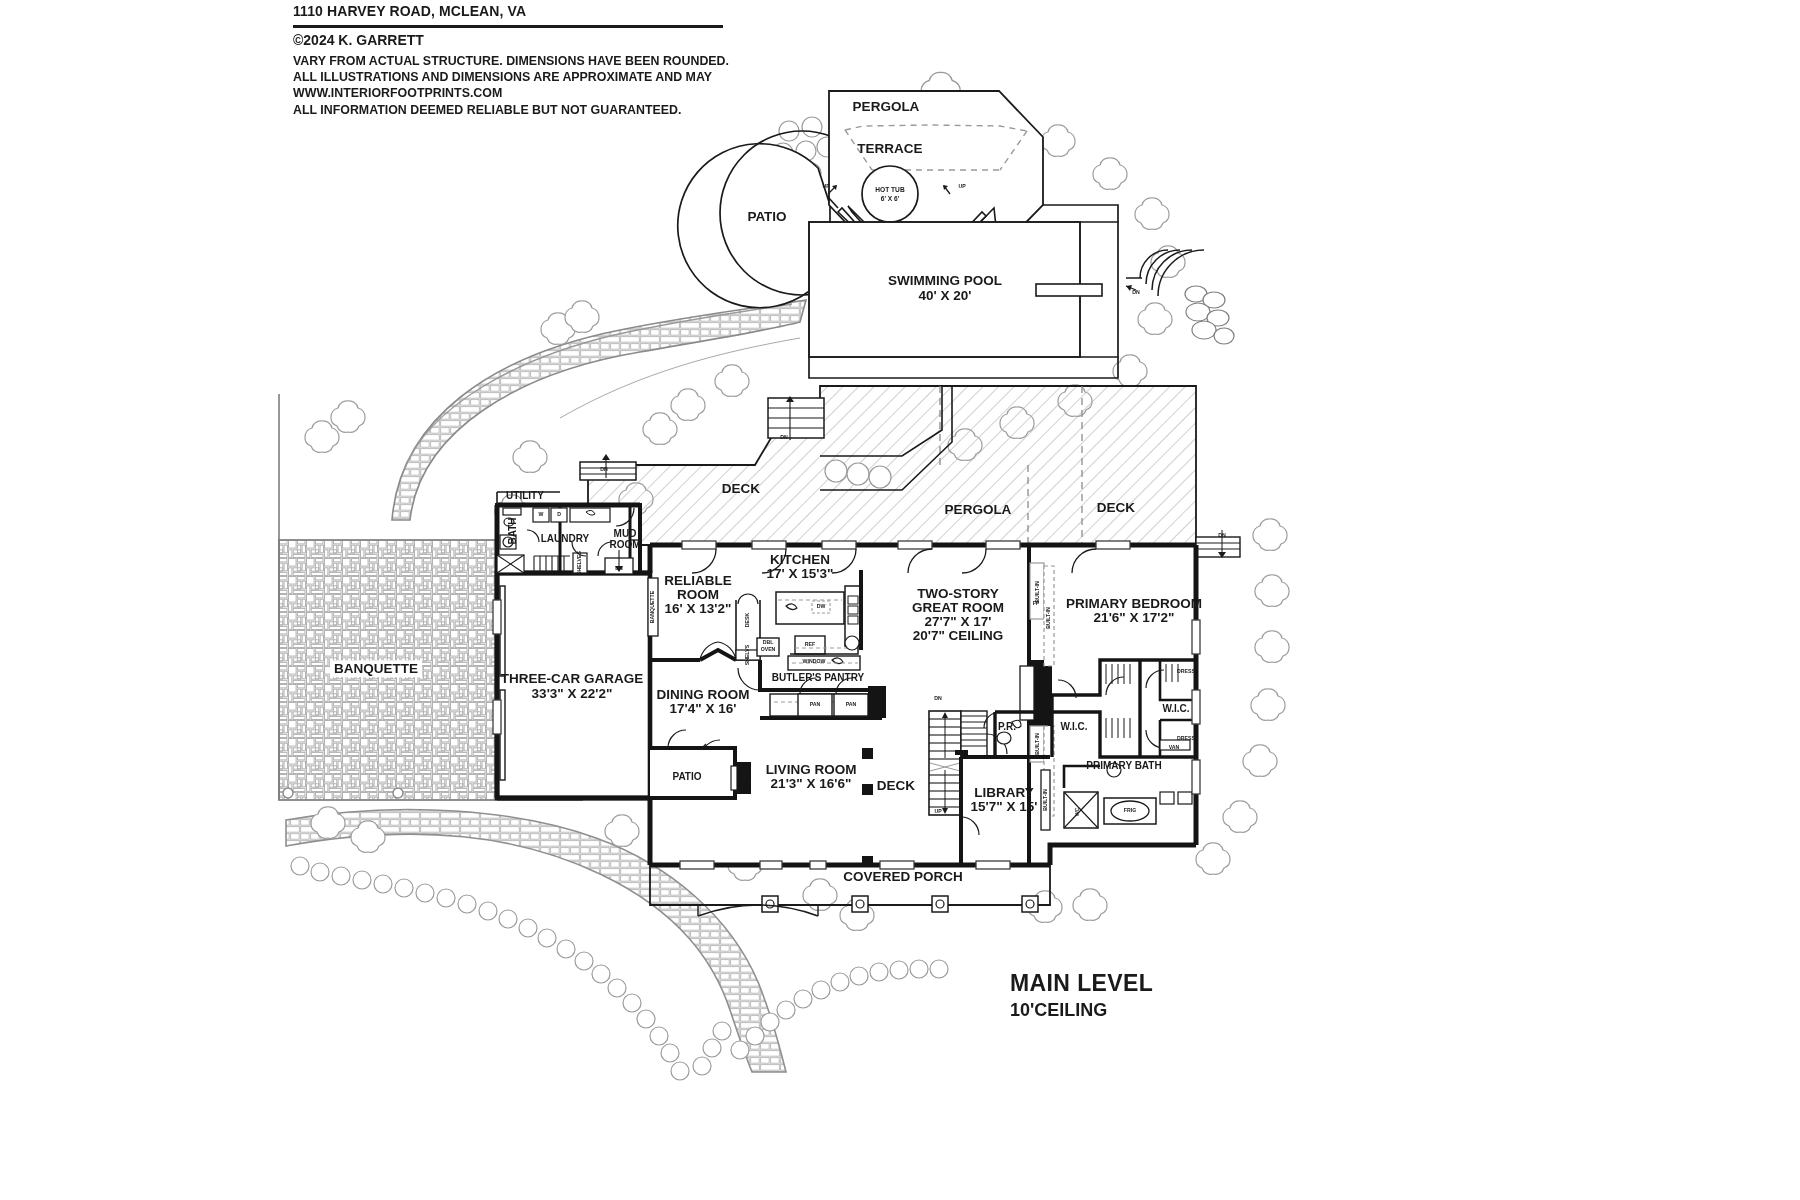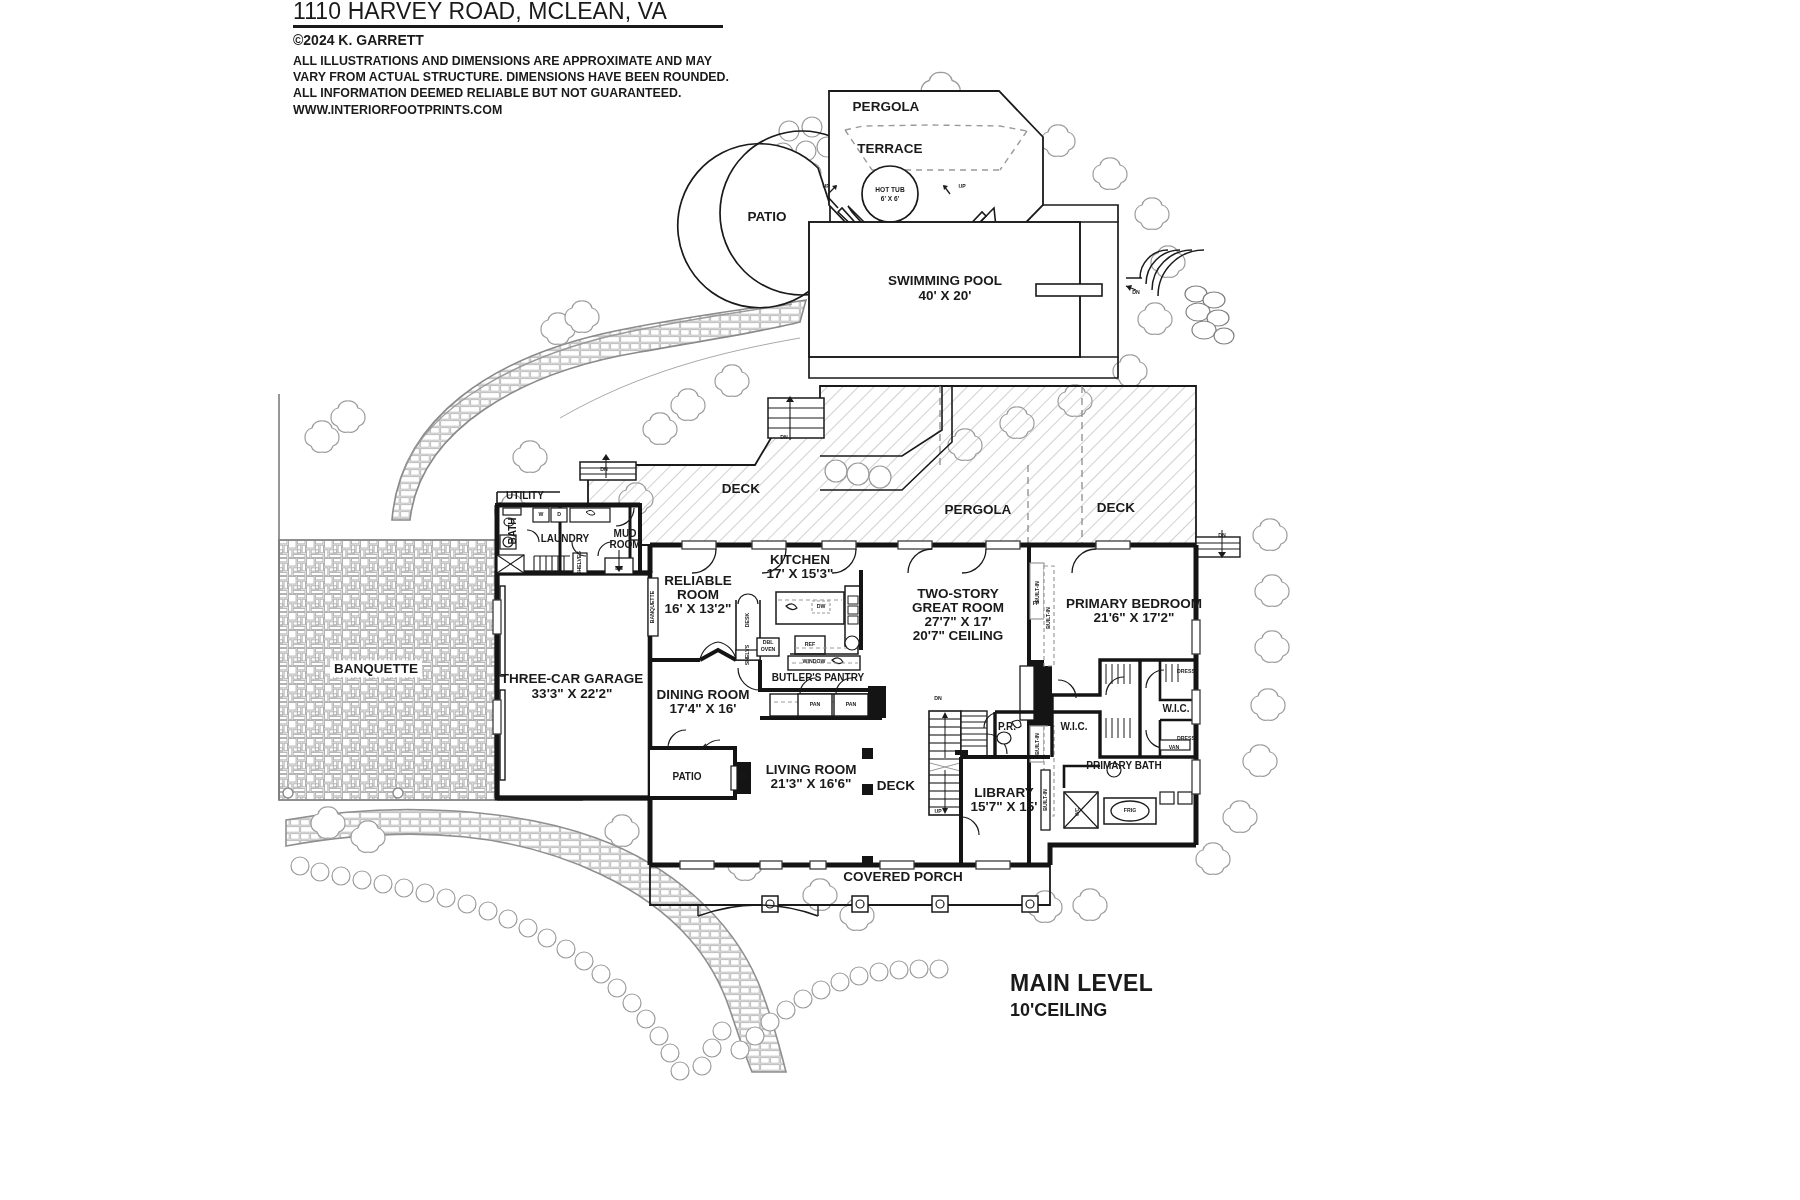--- a/index.html
+++ b/index.html
@@ -1,21 +1,21 @@
 <!DOCTYPE html>
 <html><head>
 <meta charset="utf-8">
 <style>
   html,body{margin:0;padding:0;background:#ffffff;}
   body{width:1800px;height:1200px;position:relative;overflow:hidden;
        font-family:"Liberation Sans", sans-serif;color:#1a1a1a;}
 
   
   #header{position:absolute;left:293px;top:0px;width:700px;}
-  #title{font-size:23px;font-weight:normal;letter-spacing:.1px;line-height:22px;padding-bottom:2px;}
+  #title{font-size:14px;font-weight:bold;letter-spacing:.1px;line-height:22px;padding-bottom:2px;}
   #title-rule{width:430px;height:2.6px;background:#1a1a1a;margin:1px 0 4px 0;}
   #copyright{font-size:14px;font-weight:bold;line-height:17px;}
   #disclaimer{font-size:12.4px;font-weight:bold;line-height:16.4px;margin-top:4px;}
   #disclaimer div{white-space:nowrap;}
 
   
   #plan-title{position:absolute;left:1010px;top:970px;text-align:left;}
   #plan-title .lvl{font-size:23px;font-weight:bold;letter-spacing:.4px;}
   #plan-title .ceil{font-size:18px;font-weight:bold;margin-top:3px;}
 
@@ -34,24 +34,24 @@
   .lbl.white{background:#fff;padding:1px 4px;}
 </style>
 </head>
 <body>
 
 <div id="header">
   <div id="title">1110 HARVEY ROAD, MCLEAN, VA</div>
   <div id="title-rule"></div>
   <div id="copyright">©2024 K. GARRETT</div>
   <div id="disclaimer">
+    <div>VARY FROM ACTUAL STRUCTURE. DIMENSIONS HAVE BEEN ROUNDED.</div>
     <div>ALL ILLUSTRATIONS AND DIMENSIONS ARE APPROXIMATE AND MAY</div>
-    <div>VARY FROM ACTUAL STRUCTURE. DIMENSIONS HAVE BEEN ROUNDED.</div>
+    <div>WWW.INTERIORFOOTPRINTS.COM</div>
     <div>ALL INFORMATION DEEMED RELIABLE BUT NOT GUARANTEED.</div>
-    <div>WWW.INTERIORFOOTPRINTS.COM</div>
   </div>
 </div>
 
 <svg id="plan" viewBox="0 0 1800 1200">
   <defs>
     <pattern id="deckHatch" width="11" height="11" patternTransform="rotate(45)" patternUnits="userSpaceOnUse">
       <line x1="0" y1="0" x2="0" y2="11" stroke="#a8a8a8" stroke-width="1.1"></line>
     </pattern>
     <pattern id="brickA" width="22" height="16" patternUnits="userSpaceOnUse">
       <rect width="22" height="16" fill="#fff"></rect>

